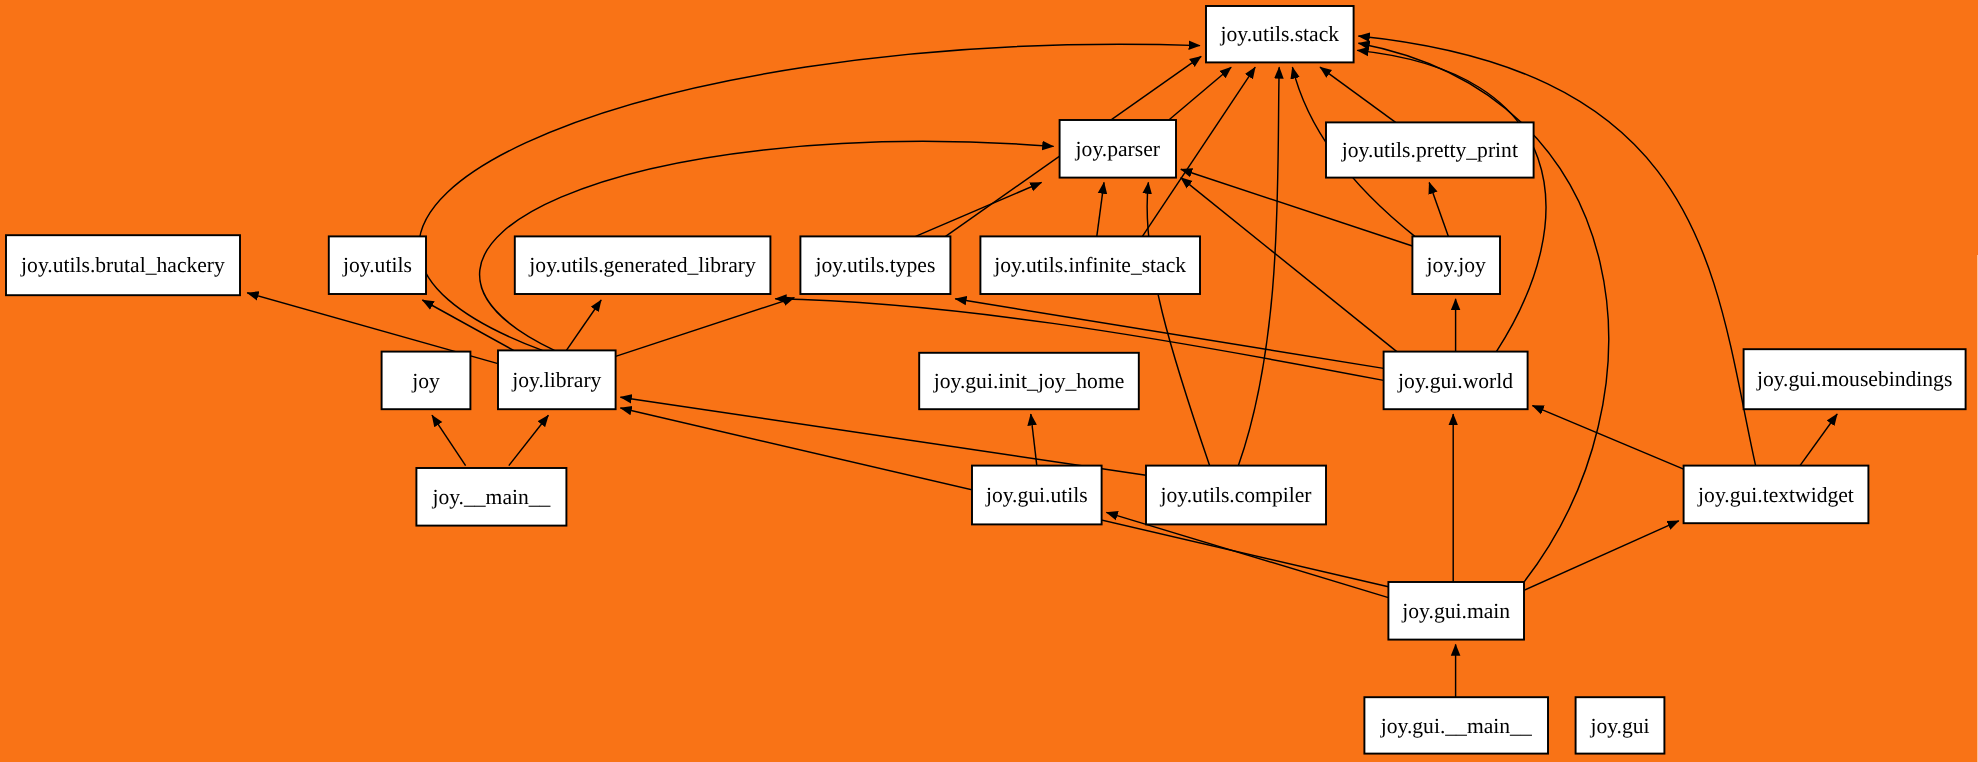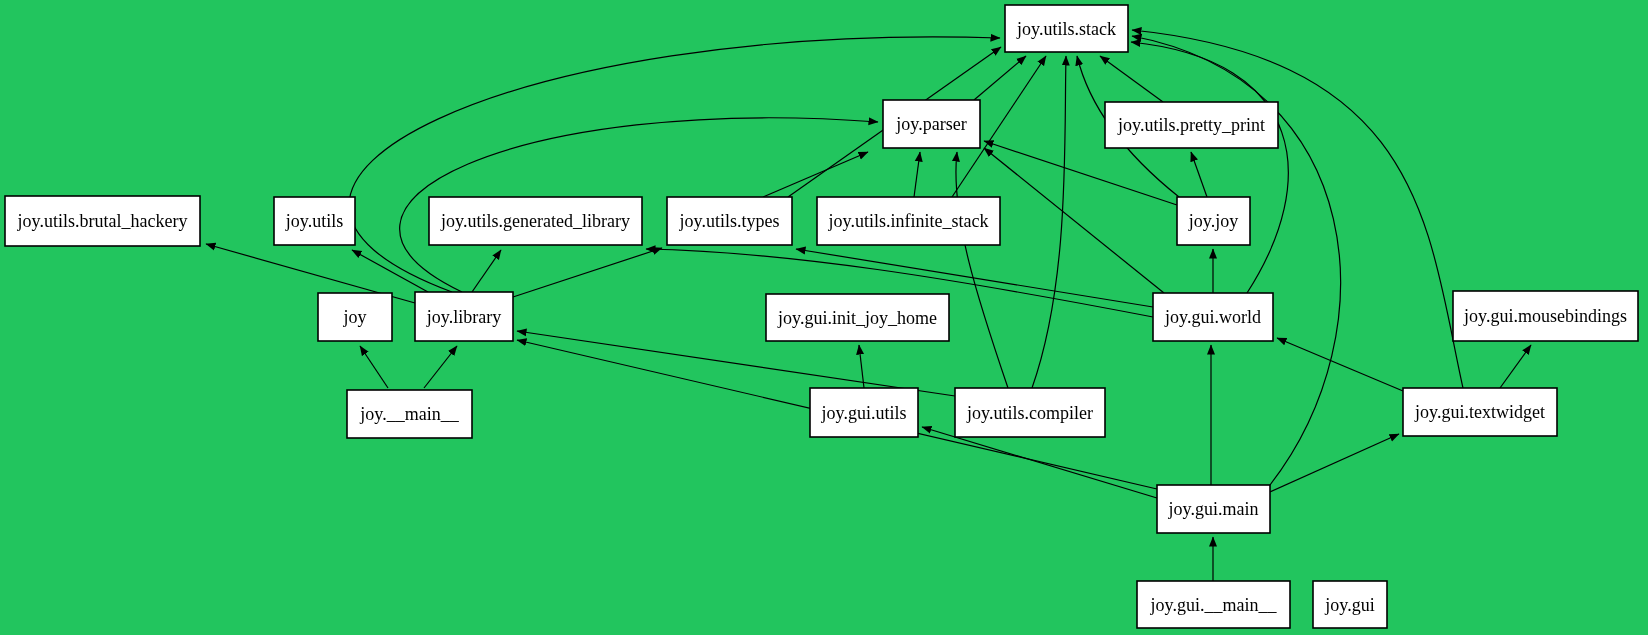--- a/index.html
+++ b/index.html
@@ -1,16 +1,16 @@
 <!DOCTYPE html>
 <html><head>
 <meta charset="utf-8">
 <style>
   html,body{margin:0;padding:0;background:#ffffff;}
-  #diagram-root{position:relative;width:1648px;height:635px;background:#22c55e;overflow:hidden;}
+  #diagram-root{position:relative;width:1648px;height:635px;background:#f97316;overflow:hidden;}
   svg{display:block;}
   .node-box{fill:#ffffff;stroke:#000000;stroke-width:1.6;}
   .node-label{font-family:"Liberation Serif","DejaVu Serif",serif;font-size:18px;fill:#000000;text-anchor:middle;}
   .edge{fill:none;stroke:#000000;stroke-width:1.2;}
 </style>
 </head>
 <body>
 
 <div id="diagram-root">
   <svg width="1648" height="635" viewBox="0 0 1648 635" xmlns="http://www.w3.org/2000/svg">

